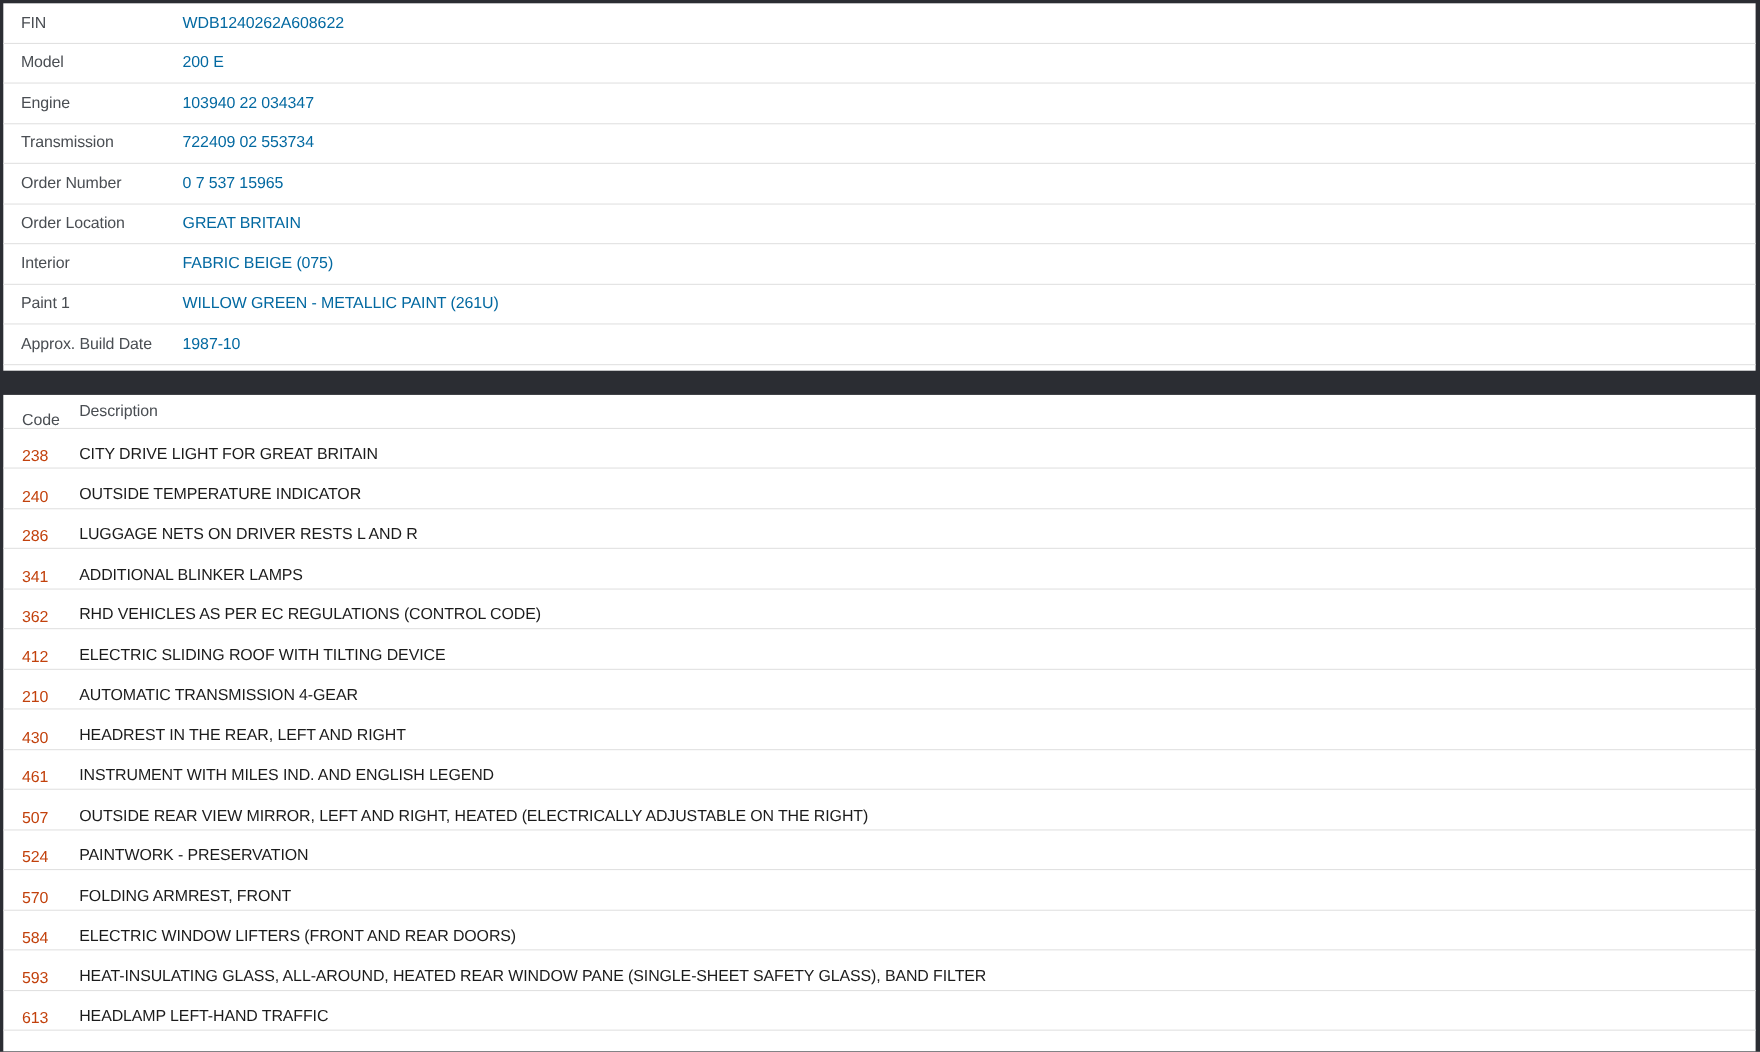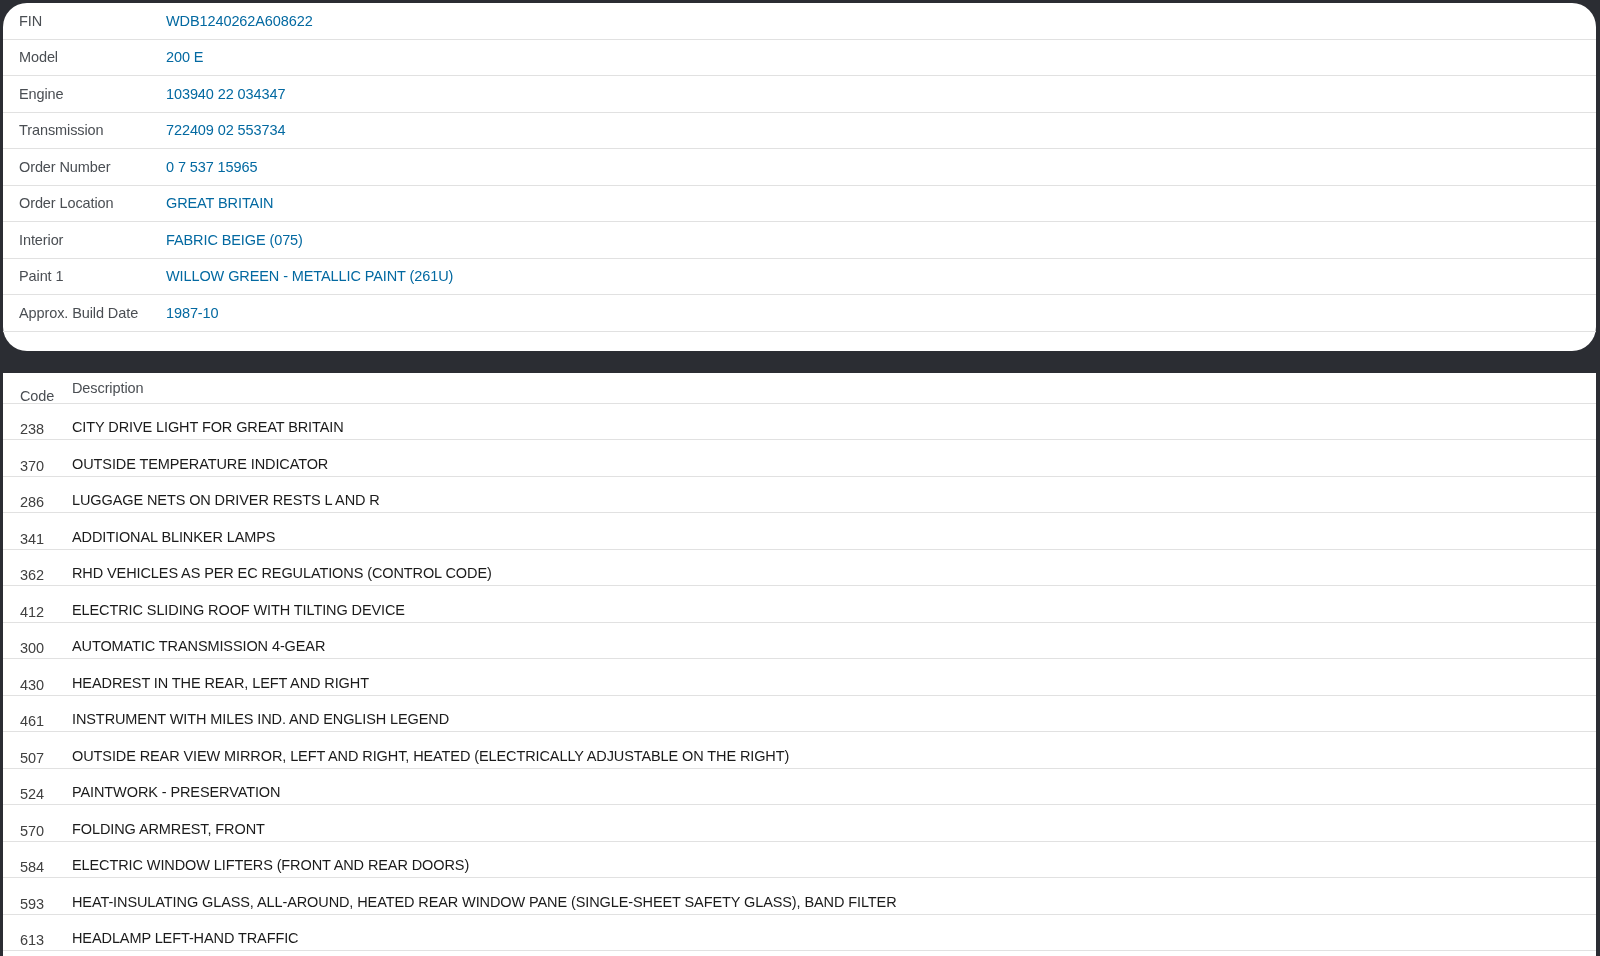--- a/index.html
+++ b/index.html
@@ -15,22 +15,21 @@
     height: 956px;
     padding: 3px 4px 0 3px;
     display: flex;
     flex-direction: column;
   }
   .card {
     background: #ffffff;
     width: 100%;
   }
   .card-info {
-    padding-bottom: 19px;
-    border-radius: 24px;
+    padding-bottom: 5px;
   }
   .card-codes {
     margin-top: 22px;
     flex: 1 1 auto;
   }
   .row {
     display: flex;
     align-items: center;
     height: 36.5px;
     border-bottom: 1px solid #e1e1e1;
@@ -60,21 +59,21 @@
   .cell-code-header, .cell-code {
     flex: 0 0 69px;
     padding-left: 17px;
     margin-top: 16px;
   }
   .cell-desc-header, .cell-desc {
     flex: 1 1 auto;
     white-space: nowrap;
   }
   .cell-code {
-    color: #404040;
+    color: #c2410c;
   }
   .cell-desc {
     color: #1b1b1b;
     margin-top: 12px;
   }
 </style>
 </head>
 <body>
 
 <div class="page">
@@ -124,41 +123,41 @@
     <div class="row header-row">
       <div class="cell-code-header">Code</div>
       <div class="cell-desc-header">Description</div>
     </div>
     <div id="code-rows">
         <div class="row">
           <div class="cell-code">238</div>
           <div class="cell-desc">CITY DRIVE LIGHT FOR GREAT BRITAIN</div>
         </div>
         <div class="row">
-          <div class="cell-code">370</div>
+          <div class="cell-code">240</div>
           <div class="cell-desc">OUTSIDE TEMPERATURE INDICATOR</div>
         </div>
         <div class="row">
           <div class="cell-code">286</div>
           <div class="cell-desc">LUGGAGE NETS ON DRIVER RESTS L AND R</div>
         </div>
         <div class="row">
           <div class="cell-code">341</div>
           <div class="cell-desc">ADDITIONAL BLINKER LAMPS</div>
         </div>
         <div class="row">
           <div class="cell-code">362</div>
           <div class="cell-desc">RHD VEHICLES AS PER EC REGULATIONS (CONTROL CODE)</div>
         </div>
         <div class="row">
           <div class="cell-code">412</div>
           <div class="cell-desc">ELECTRIC SLIDING ROOF WITH TILTING DEVICE</div>
         </div>
         <div class="row">
-          <div class="cell-code">300</div>
+          <div class="cell-code">210</div>
           <div class="cell-desc">AUTOMATIC TRANSMISSION 4-GEAR</div>
         </div>
         <div class="row">
           <div class="cell-code">430</div>
           <div class="cell-desc">HEADREST IN THE REAR, LEFT AND RIGHT</div>
         </div>
         <div class="row">
           <div class="cell-code">461</div>
           <div class="cell-desc">INSTRUMENT WITH MILES IND. AND ENGLISH LEGEND</div>
         </div>

